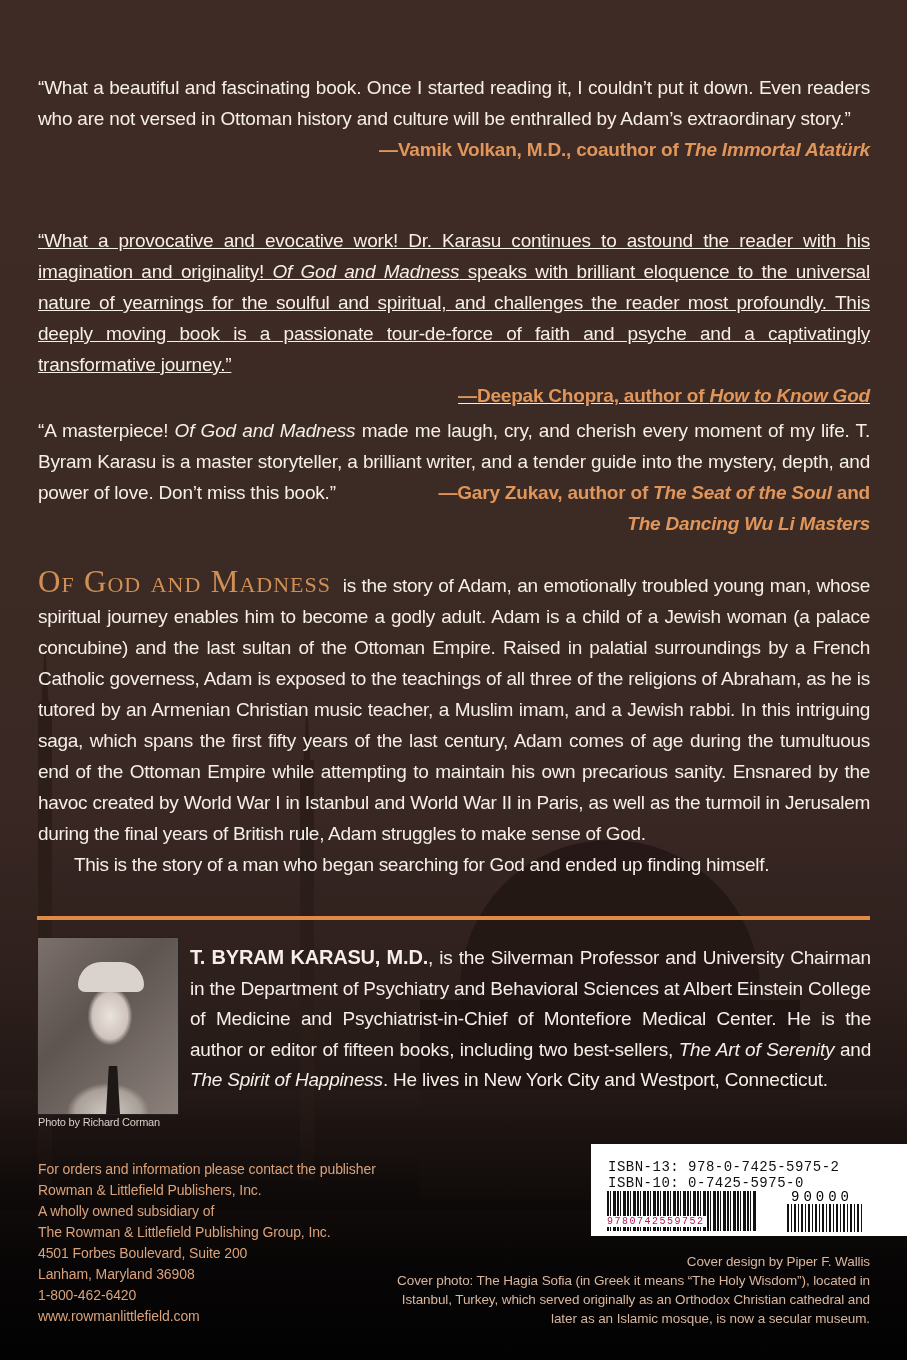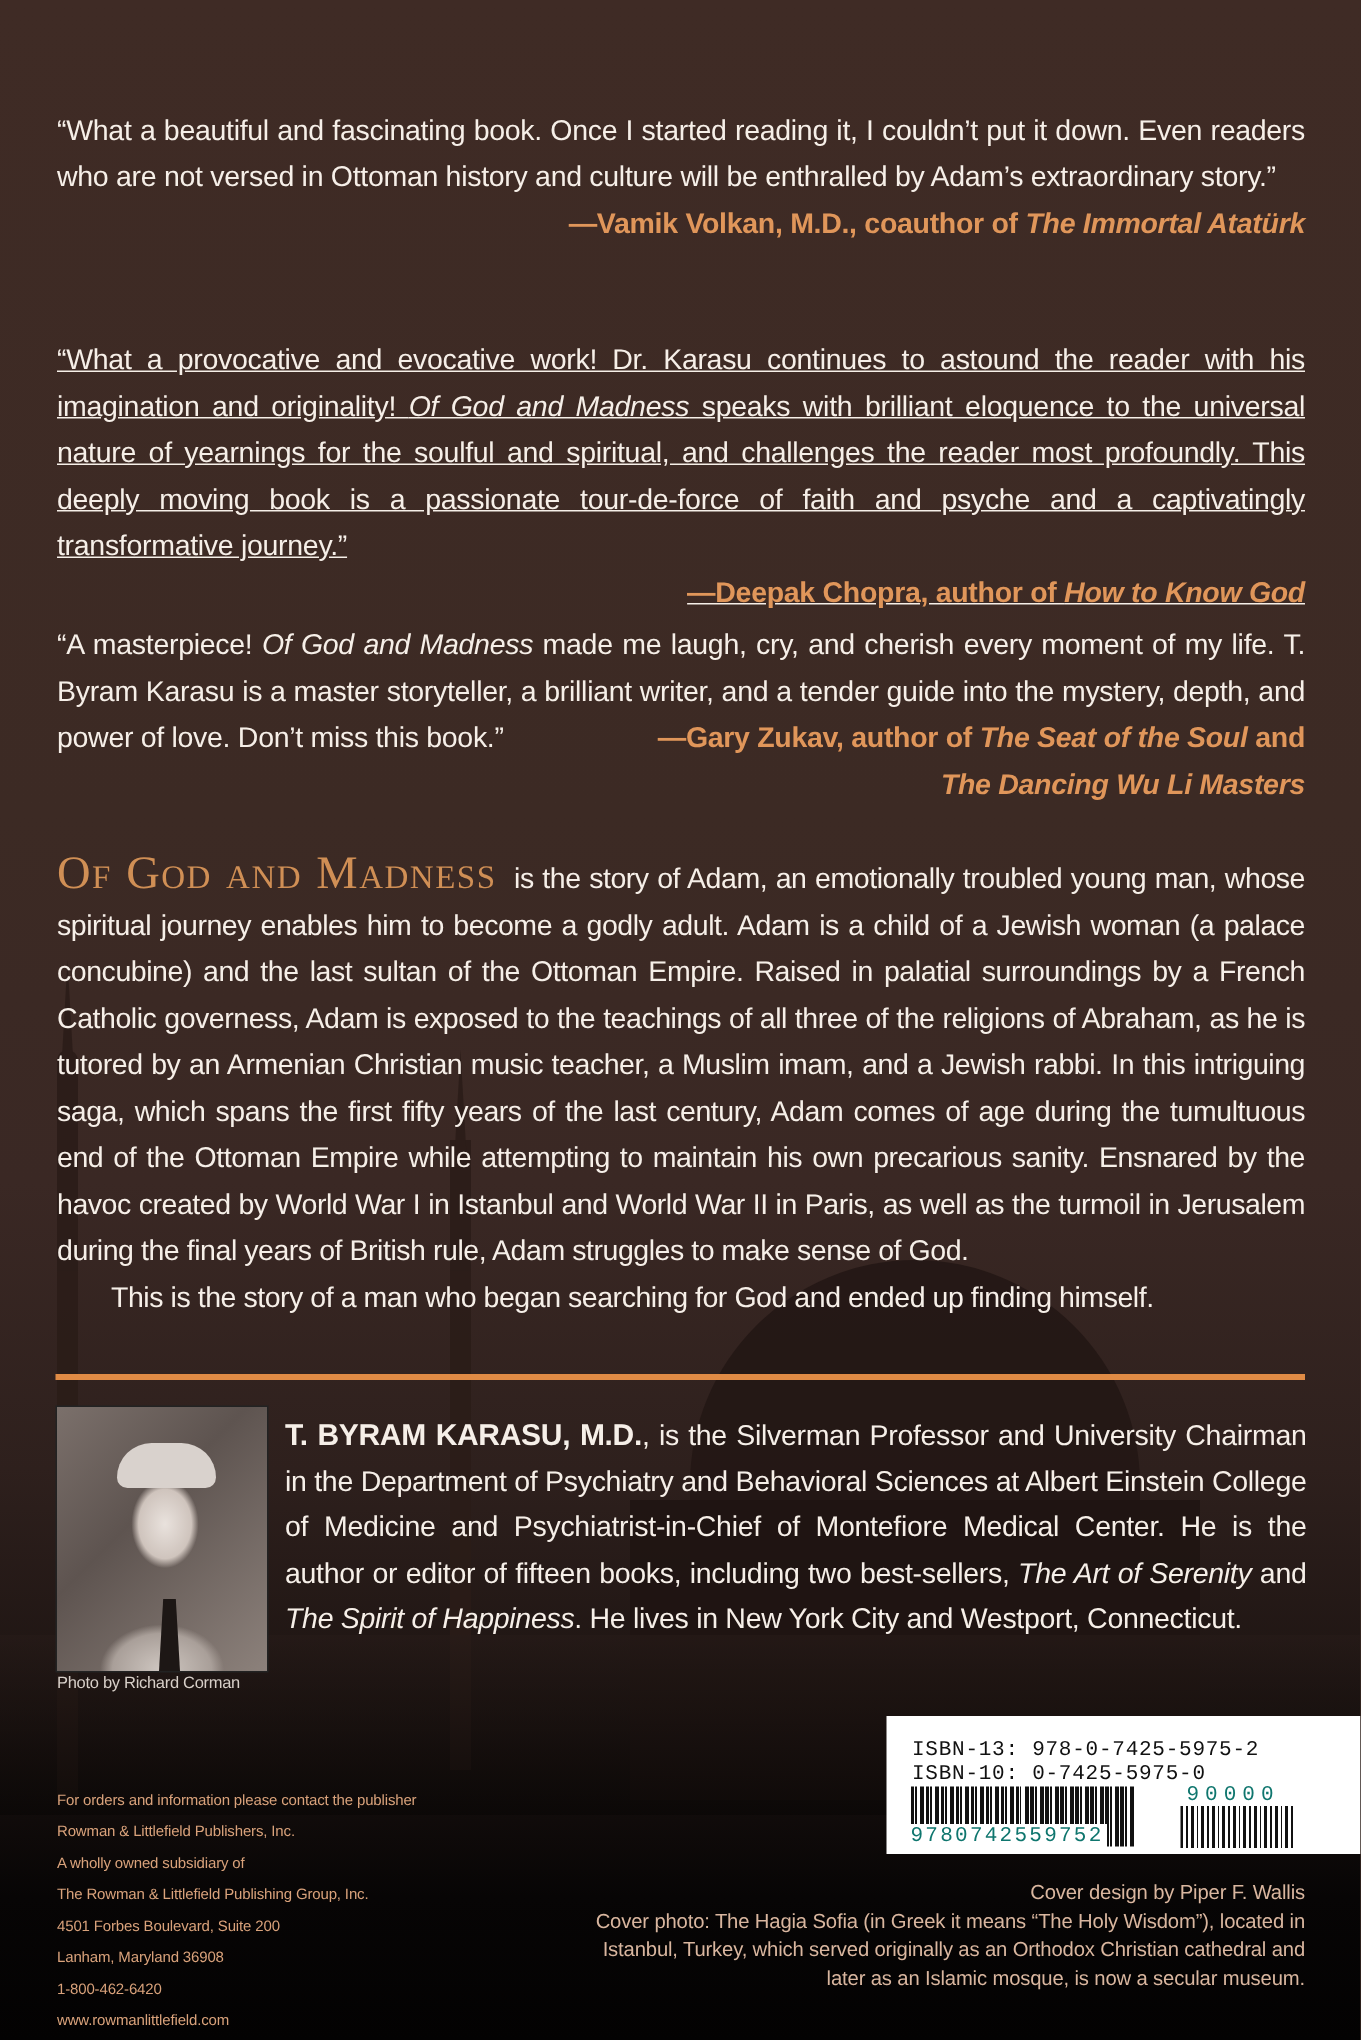--- a/index.html
+++ b/index.html
@@ -72,34 +72,34 @@
 
   .bio {
     position:absolute; left:190px; top:942px; width:681px;
     font-size:19px; line-height:30.5px; color:#f6efe8; text-align:justify; letter-spacing:-0.2px;
   }
   .bio b { font-weight:bold; font-size:20px; }
   .bio i { font-style:italic; }
 
   .publisher {
     position:absolute; left:38px; top:1159px;
-    font-size:10px; line-height:21px; color:#d9a27b; letter-spacing:-0.1px;margin-top:31px;
+    font-size:14px; line-height:21px; color:#d9a27b; letter-spacing:-0.1px;
   }
   .publisher div { white-space:nowrap; }
 
   .barcode-box {
     position:absolute; left:591px; top:1144px; width:322px; height:92px; background:#fff;
   }
   .isbn { position:absolute; left:17px; font-family:"Liberation Mono", monospace; font-size:14px; color:#111; letter-spacing:0.5px;}
   .isbn13 { top:15px; }
   .isbn10 { top:31px; }
   .bars { position:absolute; left:16px; top:47px; width:150px; height:40px;
     background:repeating-linear-gradient(90deg,#111 0 2px,#fff 2px 3px,#111 3px 4px,#fff 4px 6px,#111 6px 9px,#fff 9px 10px);}
-  .bars-digits { position:absolute; left:14px; top:72px; background:#fff; font-family:"Liberation Mono", monospace; font-size:14px; color:#0f766e; letter-spacing:1.5px; padding:0 2px;}
-  .addon-digits { position:absolute; left:200px; top:45px; font-family:"Liberation Mono", monospace; font-size:14px; color:#0f766e; letter-spacing:4px;}
+  .bars-digits { position:absolute; left:14px; top:72px; background:#fff; font-family:"Liberation Mono", monospace; font-size:10px; color:#be185d; letter-spacing:1.5px; padding:0 2px;}
+  .addon-digits { position:absolute; left:200px; top:45px; font-family:"Liberation Mono", monospace; font-size:14px; color:#000000; letter-spacing:4px;}
   .addon-bars { position:absolute; left:196px; top:60px; width:76px; height:28px;
     background:repeating-linear-gradient(90deg,#111 0 2px,#fff 2px 4px,#111 4px 5px,#fff 5px 7px);}
 
   .credits {
     position:absolute; right:37px; top:1252px; width:480px;
     text-align:right; font-size:13.5px; line-height:19px; color:#d9b69f; letter-spacing:-0.1px;
   }
 </style>
 </head>
 <body>

